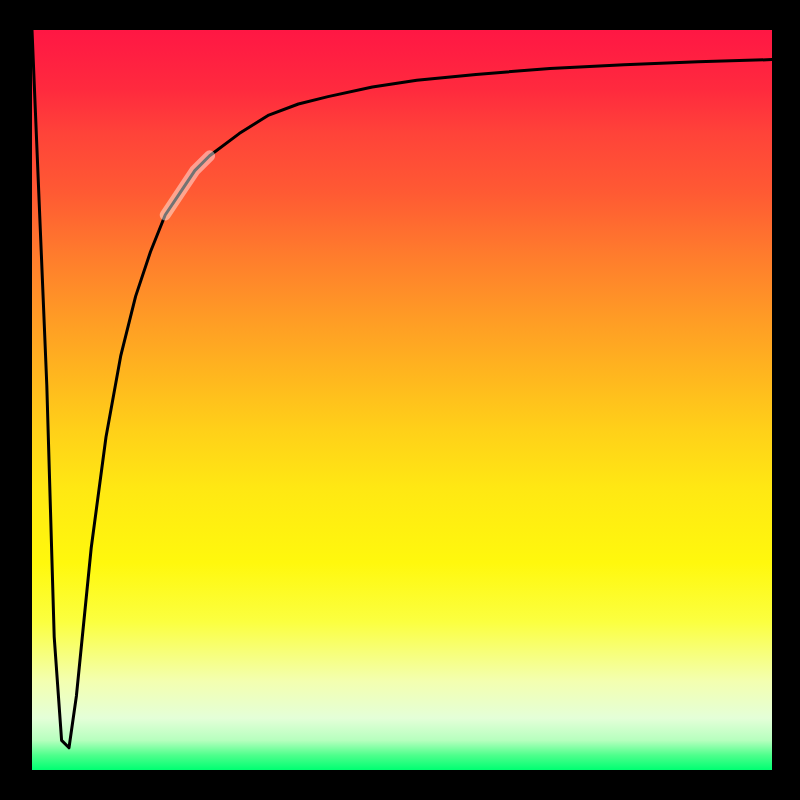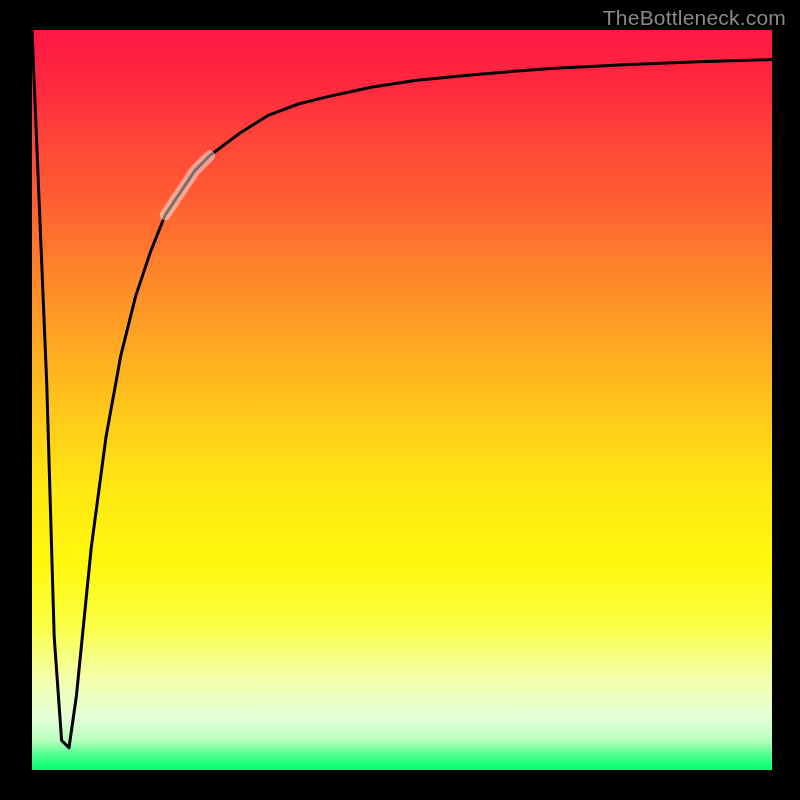--- a/index.html
+++ b/index.html
@@ -60,21 +60,20 @@
     top: 0;
     width: 740px;
     height: 740px;
   }
 </style>
 </head>
 <body>
 
 <div class="frame">
 
-  <div class="watermark">TheBottleneck.com</div>
 
   <div class="plot-area">
     <svg class="curve" viewBox="0 0 740 740" preserveAspectRatio="none">
       <path fill="none" stroke="#000" stroke-width="3" stroke-linecap="round" stroke-linejoin="round" d="M0.00 0.00 L14.80 355.20 L22.20 606.80 L29.60 710.40 L37.00 717.80 L44.40 666.00 L59.20 518.00 L74.00 407.00 L88.80 325.60 L103.60 266.40 L118.40 222.00 L133.20 185.00 L148.00 162.80 L162.80 140.60 L177.60 125.80 L207.20 103.60 L236.80 85.10 L266.40 74.00 L296.00 66.60 L340.40 56.98 L384.80 50.32 L444.00 44.40 L518.00 38.48 L592.00 34.78 L666.00 31.82 L740.00 29.60"></path>
       <path fill="none" stroke="rgba(255,255,255,0.45)" stroke-width="11" stroke-linecap="round" d="M133.20 185.00 L148.00 162.80 L162.80 140.60 L177.60 125.80"></path>
     </svg>
   </div>
 
 </div>
 

